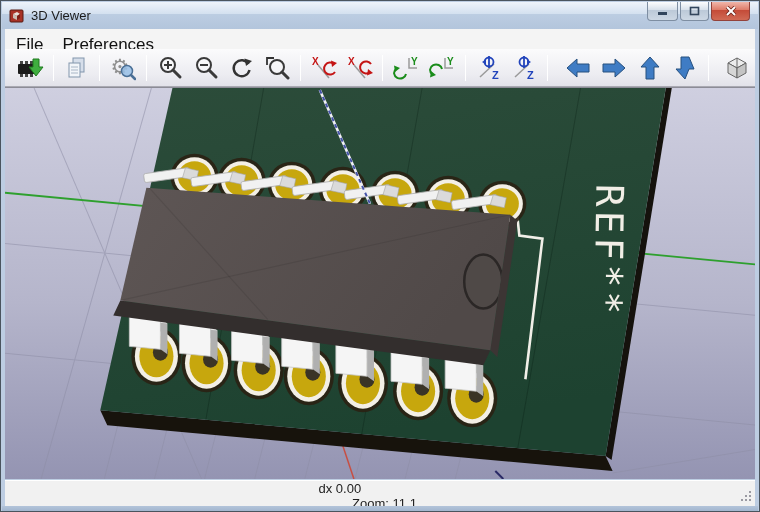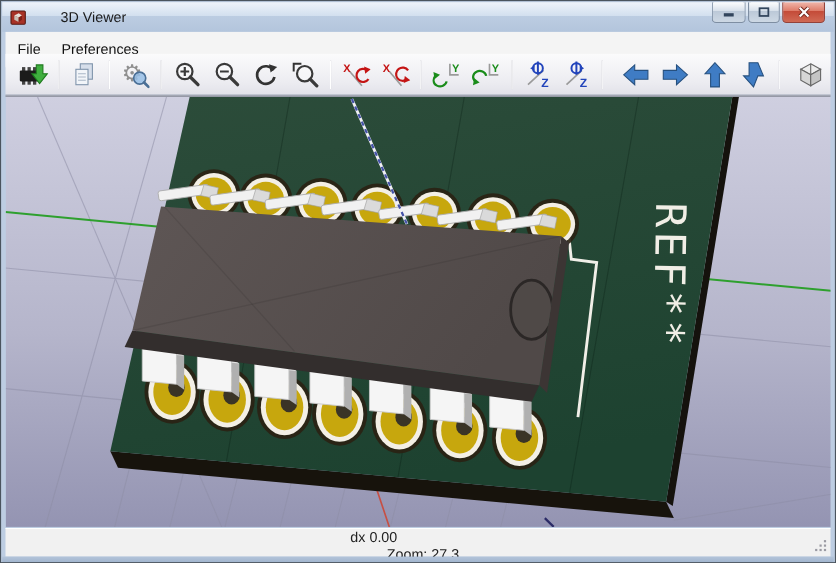--- a/index.html
+++ b/index.html
@@ -7,32 +7,32 @@
   body{font-family:"Liberation Sans", sans-serif;}
 
   .window{position:relative;width:760px;height:512px;border:1px solid #4a545e;
     background:#bdcde2;overflow:hidden;}
 
   
   .titlebar{position:absolute;left:1px;top:1px;right:1px;height:27px;
     background:linear-gradient(#eef3fa,#d3e0ef 45%,#bccde2 46%,#b3c5dc);
     display:flex;align-items:center;}
   .app-icon{width:16px;height:16px;margin:0 6px 0 7px;display:inline-block;}
-  .title-text{font-size:13px;color:#1c1c1c;margin-left:24px;}
+  .title-text{font-size:13px;color:#1c1c1c;}
   .winbtns{position:absolute;right:8px;top:0;display:flex;}
   .winbtn{height:19px;border:1px solid #7e8ea2;border-top:none;
     border-radius:0 0 4px 4px;display:flex;align-items:center;justify-content:center;
     background:linear-gradient(#fdfdfe,#d6dfe9 45%,#bcc9d8 46%,#cdd8e4);margin-left:2px;}
   .winbtn.min{width:31px;} .winbtn.max{width:29px;}
   .winbtn.close{width:39px;border-color:#93423a;
     background:linear-gradient(#f0b6aa,#dd7a67 45%,#c44b38 46%,#d06a55);}
 
   
   .menubar{position:absolute;left:4px;top:28px;right:4px;height:32px;background:#f4f4f4;
-    border-bottom:1px solid #dcdcdc;display:flex;align-items:center;font-size:13px;color:#111;}
+    border-bottom:1px solid #dcdcdc;display:flex;align-items:center;font-size:17px;color:#111;}
   .menu-item{padding:2px 8px;margin-left:3px;cursor:default;}
   .menu-item::first-letter{text-decoration:underline;}
 
   
   .toolbar{position:absolute;left:4px;top:48px;right:4px;height:38px;
     background:linear-gradient(#fbfbfc,#ececf1 70%,#e2e2e9);
     border-bottom:1px solid #a9a9b2;display:flex;align-items:center;}
   .tb{width:34px;height:32px;border:none;background:transparent;padding:0;margin:0 1px;
     display:flex;align-items:center;justify-content:center;}
   .tb:first-child{margin-left:8px;}
@@ -381,21 +381,21 @@
       </g>
     </svg>
   </div>
 
   <div class="statusbar">
     <div class="sb-panel sb-0"></div>
     <div class="sb-sep"></div>
     <div class="sb-panel sb-1">dx 0.00</div>
     <div class="sb-sep"></div>
     <div class="sb-sep"></div>
-    <div class="sb-panel sb-3">Zoom: 27.3</div>
+    <div class="sb-panel sb-3">Zoom: 11.1</div>
     <svg class="grip" width="12" height="12">
       <rect x="9" y="1" width="2" height="2" fill="#9a9aa2"></rect>
         <rect x="5" y="5" width="2" height="2" fill="#9a9aa2"></rect>
         <rect x="9" y="5" width="2" height="2" fill="#9a9aa2"></rect>
       <rect x="1" y="9" width="2" height="2" fill="#9a9aa2"></rect>
         <rect x="5" y="9" width="2" height="2" fill="#9a9aa2"></rect>
         <rect x="9" y="9" width="2" height="2" fill="#9a9aa2"></rect>
     </svg>
   </div>
 

